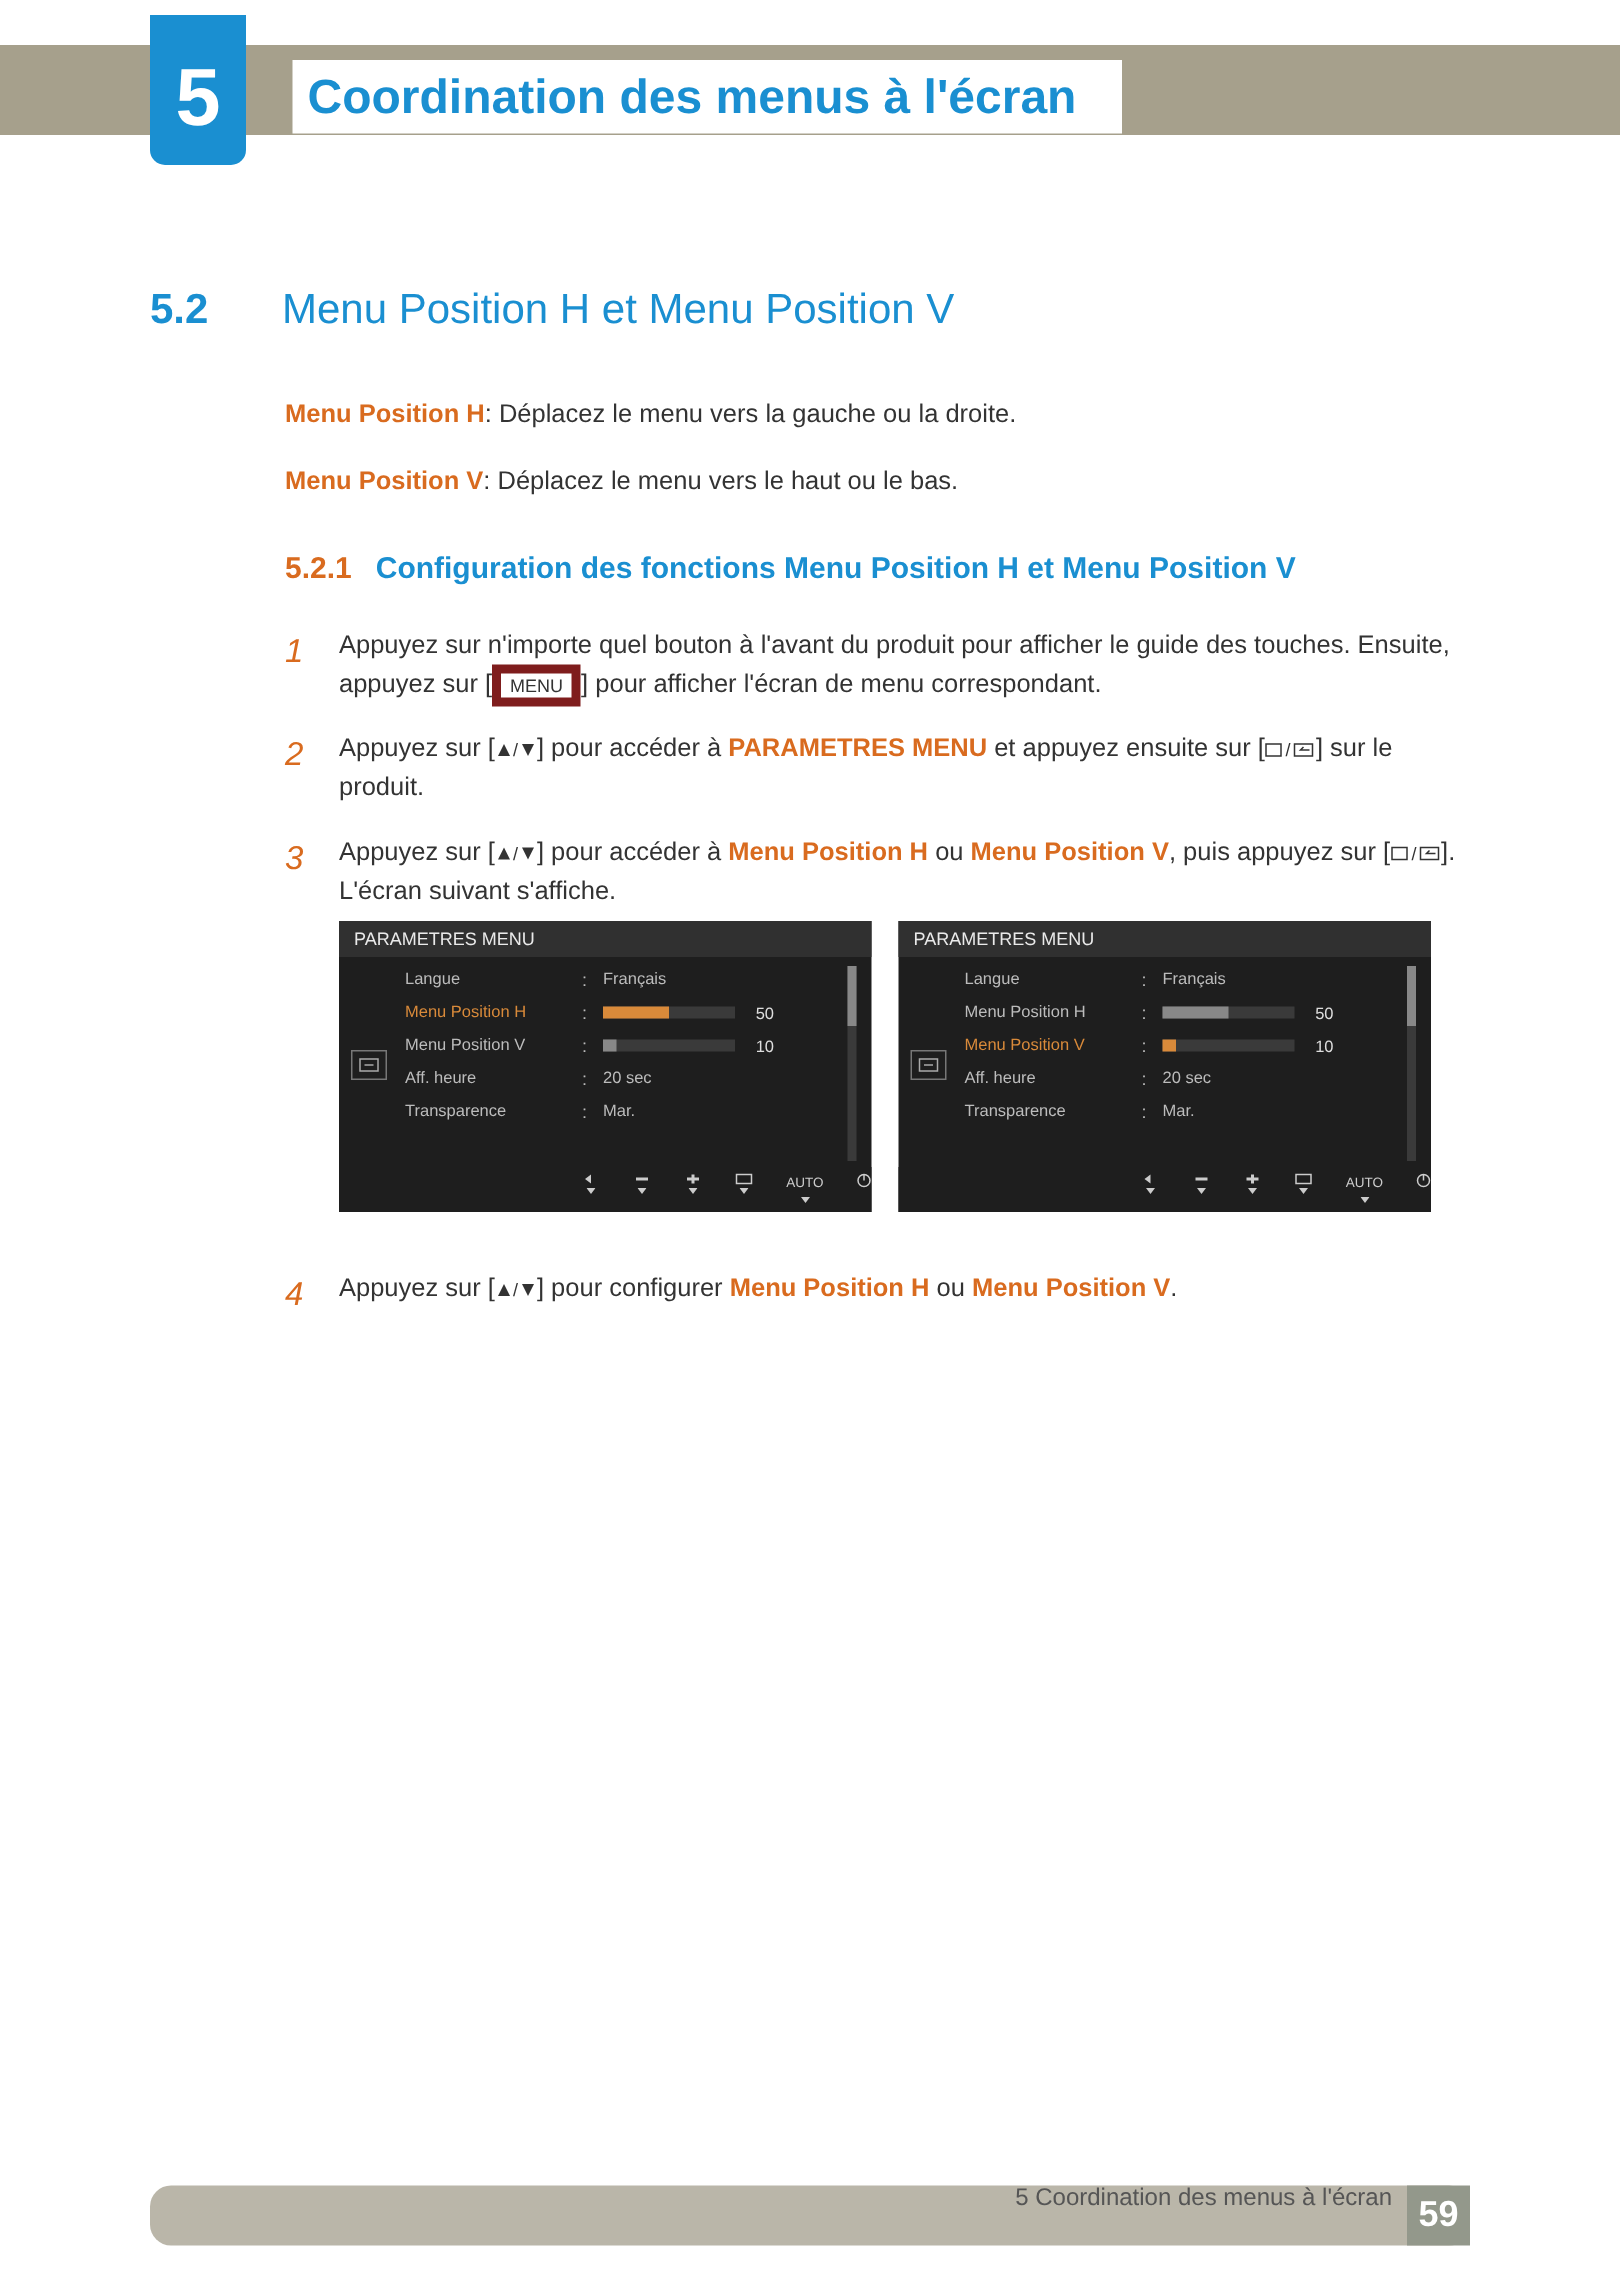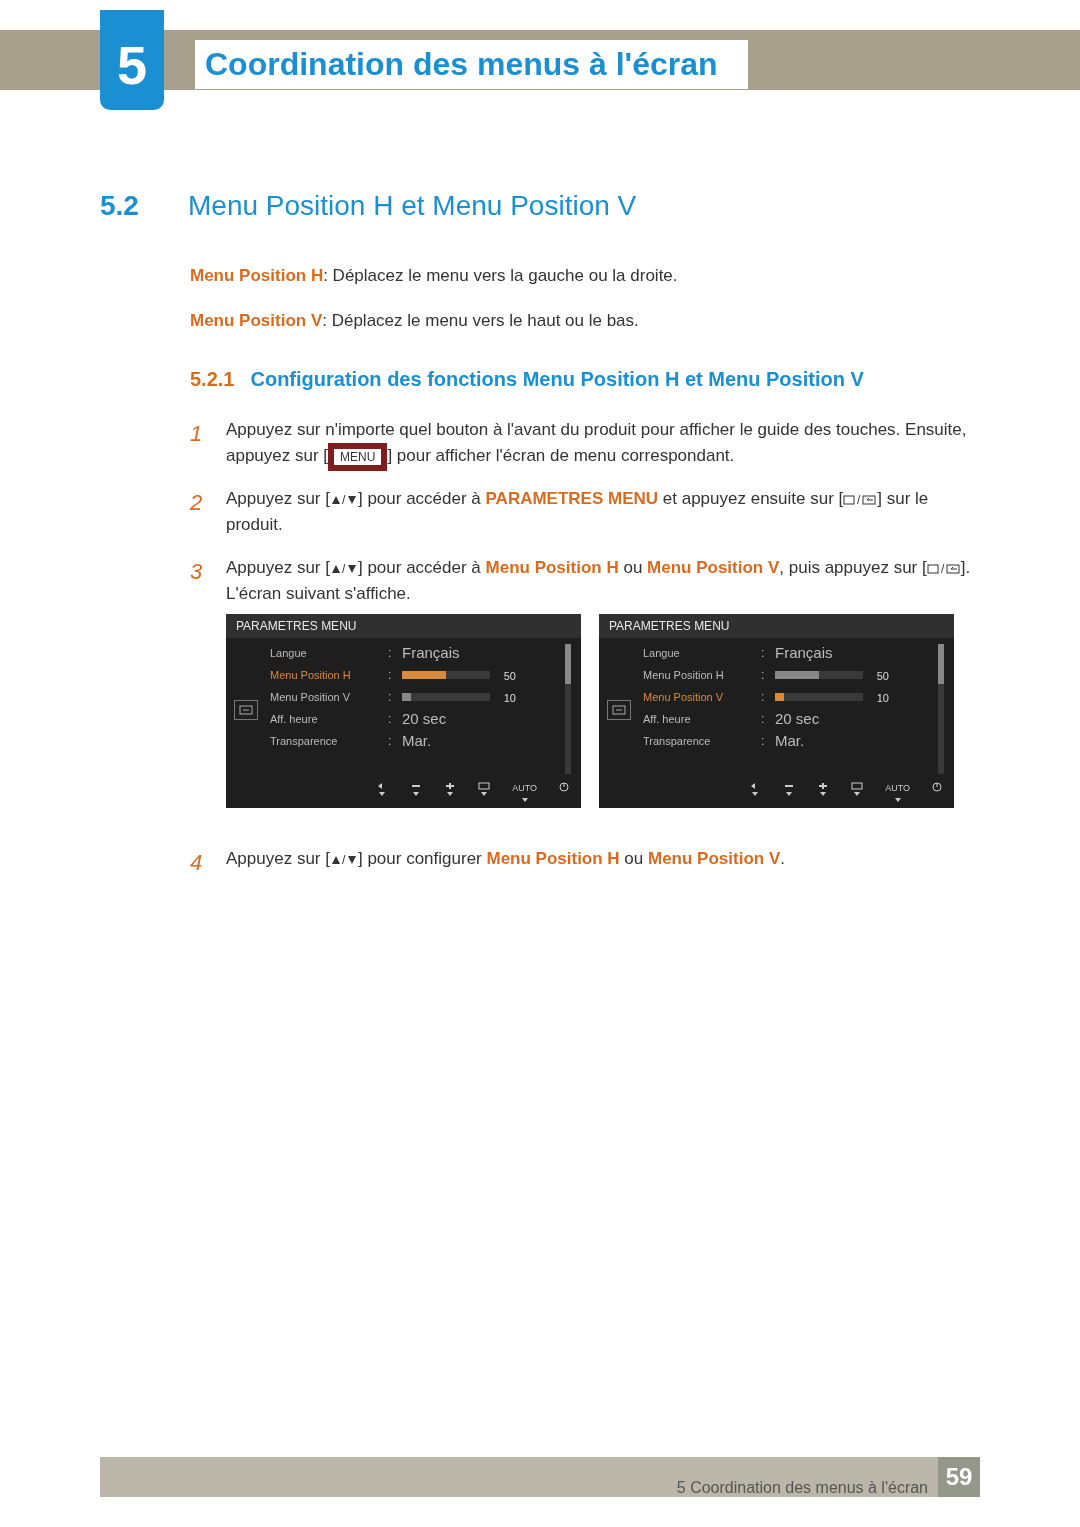--- a/index.html
+++ b/index.html
@@ -87,47 +87,48 @@
     display: flex;
     padding: 4px 10px 6px 8px;
     height: 140px;
   }
   .osd-tabs { width: 36px; display: flex; flex-direction: column; gap: 6px; padding-top: 58px; }
   .osd-tab { width: 24px; height: 20px; border: 1px solid #777; display:flex;align-items:center;justify-content:center;}
   .osd-list { flex: 1; }
   .osd-row { display: flex; align-items: center; height: 22px; gap: 6px; }
   .osd-label { width: 112px; font-size: 11px; }
   .osd-colon { width: 8px; }
-  .osd-val { font-size: 15px; }
+  .osd-val { font-size: 11px; }
   .osd-sel { color: #d98a3a; }
   .slider-track { width: 88px; height: 8px; background: #3a3a3a; position: relative; }
   .slider-fill { height: 100%; background: #888; }
   .slider-fill.sel { background: #d98a3a; }
   .slider-num { position: absolute; right: -26px; top: -3px; font-size: 11px; color:#ddd;}
   .osd-footer {
     display: flex;
     justify-content: flex-end;
     gap: 22px;
-    padding: 4px 12px 6px;
+    padding: 4px 0 6px;
     font-size: 9px;
     color: #ccc;
     background: #1e1e1e;
   }
   .osd-footer .fic { display:flex; flex-direction:column; align-items:center; gap:2px;}
   .osd-scroll { position:absolute; right:10px; top:30px; width:6px; height:130px; background:#3a3a3a;}
   .osd-scroll-thumb { width:100%; height:40px; background:#888; }
   .footer-bar {
     position: absolute;
     bottom: 30px;
     left: 100px; right: 100px;
     height: 40px;
     background: #bab6a9;
     display: flex;
-    align-items: flex-end;
+    align-items: flex-start;
     justify-content: flex-end;
+    border-radius: 14px;
   }
   .footer-text { font-size: 16px; color: #555; margin-right: 10px; }
   .footer-page-box {
     width: 42px; height: 40px;
     background: #93988b;
     color: #fff;
     font-size: 24px;
     font-weight: bold;
     display: flex; align-items: center; justify-content: center;
   }

